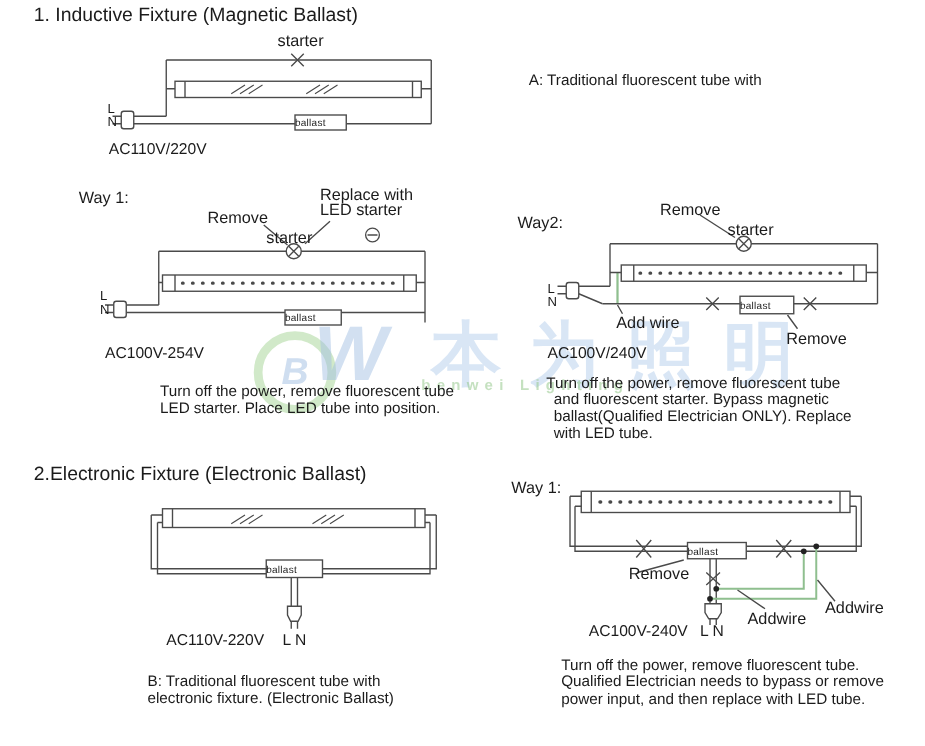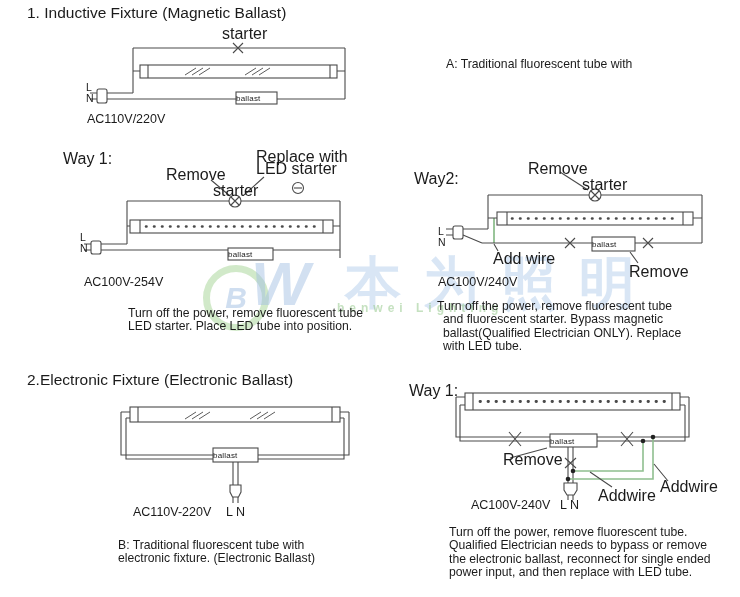--- a/index.html
+++ b/index.html
@@ -1,19 +1,19 @@
 <!DOCTYPE html>
 <html><head>
 <meta charset="utf-8">
 <style>
   html,body { margin:0; padding:0; background:#fff; }
   .page { position:relative; width:740px; height:597px; background:#ffffff; overflow:hidden;
           font-family:"Liberation Sans", sans-serif; color:#1b1b1b; }
   .title { position:absolute; font-size:15.5px; font-weight:normal; white-space:nowrap; z-index:3; }
-  .lbl  { position:absolute; font-size:16px; white-space:nowrap; z-index:3; }
+  .lbl  { position:absolute; font-size:13px; white-space:nowrap; z-index:3; }
   .sm   { font-size:10.5px; }
   .volt { position:absolute; font-size:12.5px; white-space:nowrap; z-index:3; }
   .cap  { position:absolute; font-size:12.2px; line-height:13.3px; white-space:nowrap; z-index:3; }
   .cap div { white-space:nowrap; }
   .indent6 { padding-left:6px; }
   .ballast-lbl { position:absolute; font-size:8px; text-align:left; z-index:4; letter-spacing:0.2px; }
   svg.diag { position:absolute; z-index:2; }
   
   .wm { position:absolute; z-index:1; pointer-events:none; white-space:nowrap; }
   .wm-ring { left:203px; top:265px; width:52px; height:52px; border:7px solid rgba(140,200,120,0.40);
@@ -59,21 +59,21 @@
       </g>
       <rect x="151" y="52" width="41" height="12" fill="#fff"></rect>
     </g>
   </svg>
   <span class="lbl" style="left:222px;top:25px">starter</span>
   <span class="lbl sm" style="left:86px;top:81px">L</span>
   <span class="lbl sm" style="left:86px;top:92px">N</span>
   <span class="ballast-lbl" style="left:236px;top:94px;width:41px">ballast</span>
   <span class="volt" style="left:87px;top:112px">AC110V/220V</span>
 
-  <div class="cap" style="left:446px;top:58px">
+  <div class="cap" style="left:423px;top:58px">
     <div>A: Traditional fluorescent tube with</div>
   </div>
 
   <svg class="diag" style="left:78px;top:148px" width="280" height="120" viewBox="0 0 280 120">
     <g stroke="#4a4a4a" stroke-width="1.1" fill="none">
       <path d="M133,32 L152,48 M186,29 L166,47"></path>
       <g>
           <circle cx="220" cy="40" r="5.5"></circle>
           <path d="M216,40 H224"></path>
         </g>
@@ -228,17 +228,16 @@
   <span class="lbl" style="left:409px;top:382px">Way 1:</span>
   <span class="lbl" style="left:503px;top:451px">Remove</span>
   <span class="ballast-lbl" style="left:550px;top:437px;width:47px">ballast</span>
   <span class="lbl" style="left:598px;top:487px">Addwire</span>
   <span class="lbl" style="left:660px;top:478px">Addwire</span>
   <span class="volt" style="left:471px;top:498px">AC100V-240V</span>
   <span class="volt" style="left:560px;top:498px">L N</span>
   <div class="cap" style="left:449px;top:526px">
     <div>Turn off the power, remove fluorescent tube.</div>
     <div>Qualified Electrician needs to bypass or remove</div>
-    <div>the electronic ballast, reconnect for single ended</div>
     <div>power input, and then replace with LED tube.</div>
   </div>
 
 </div>
 
 </body></html>

